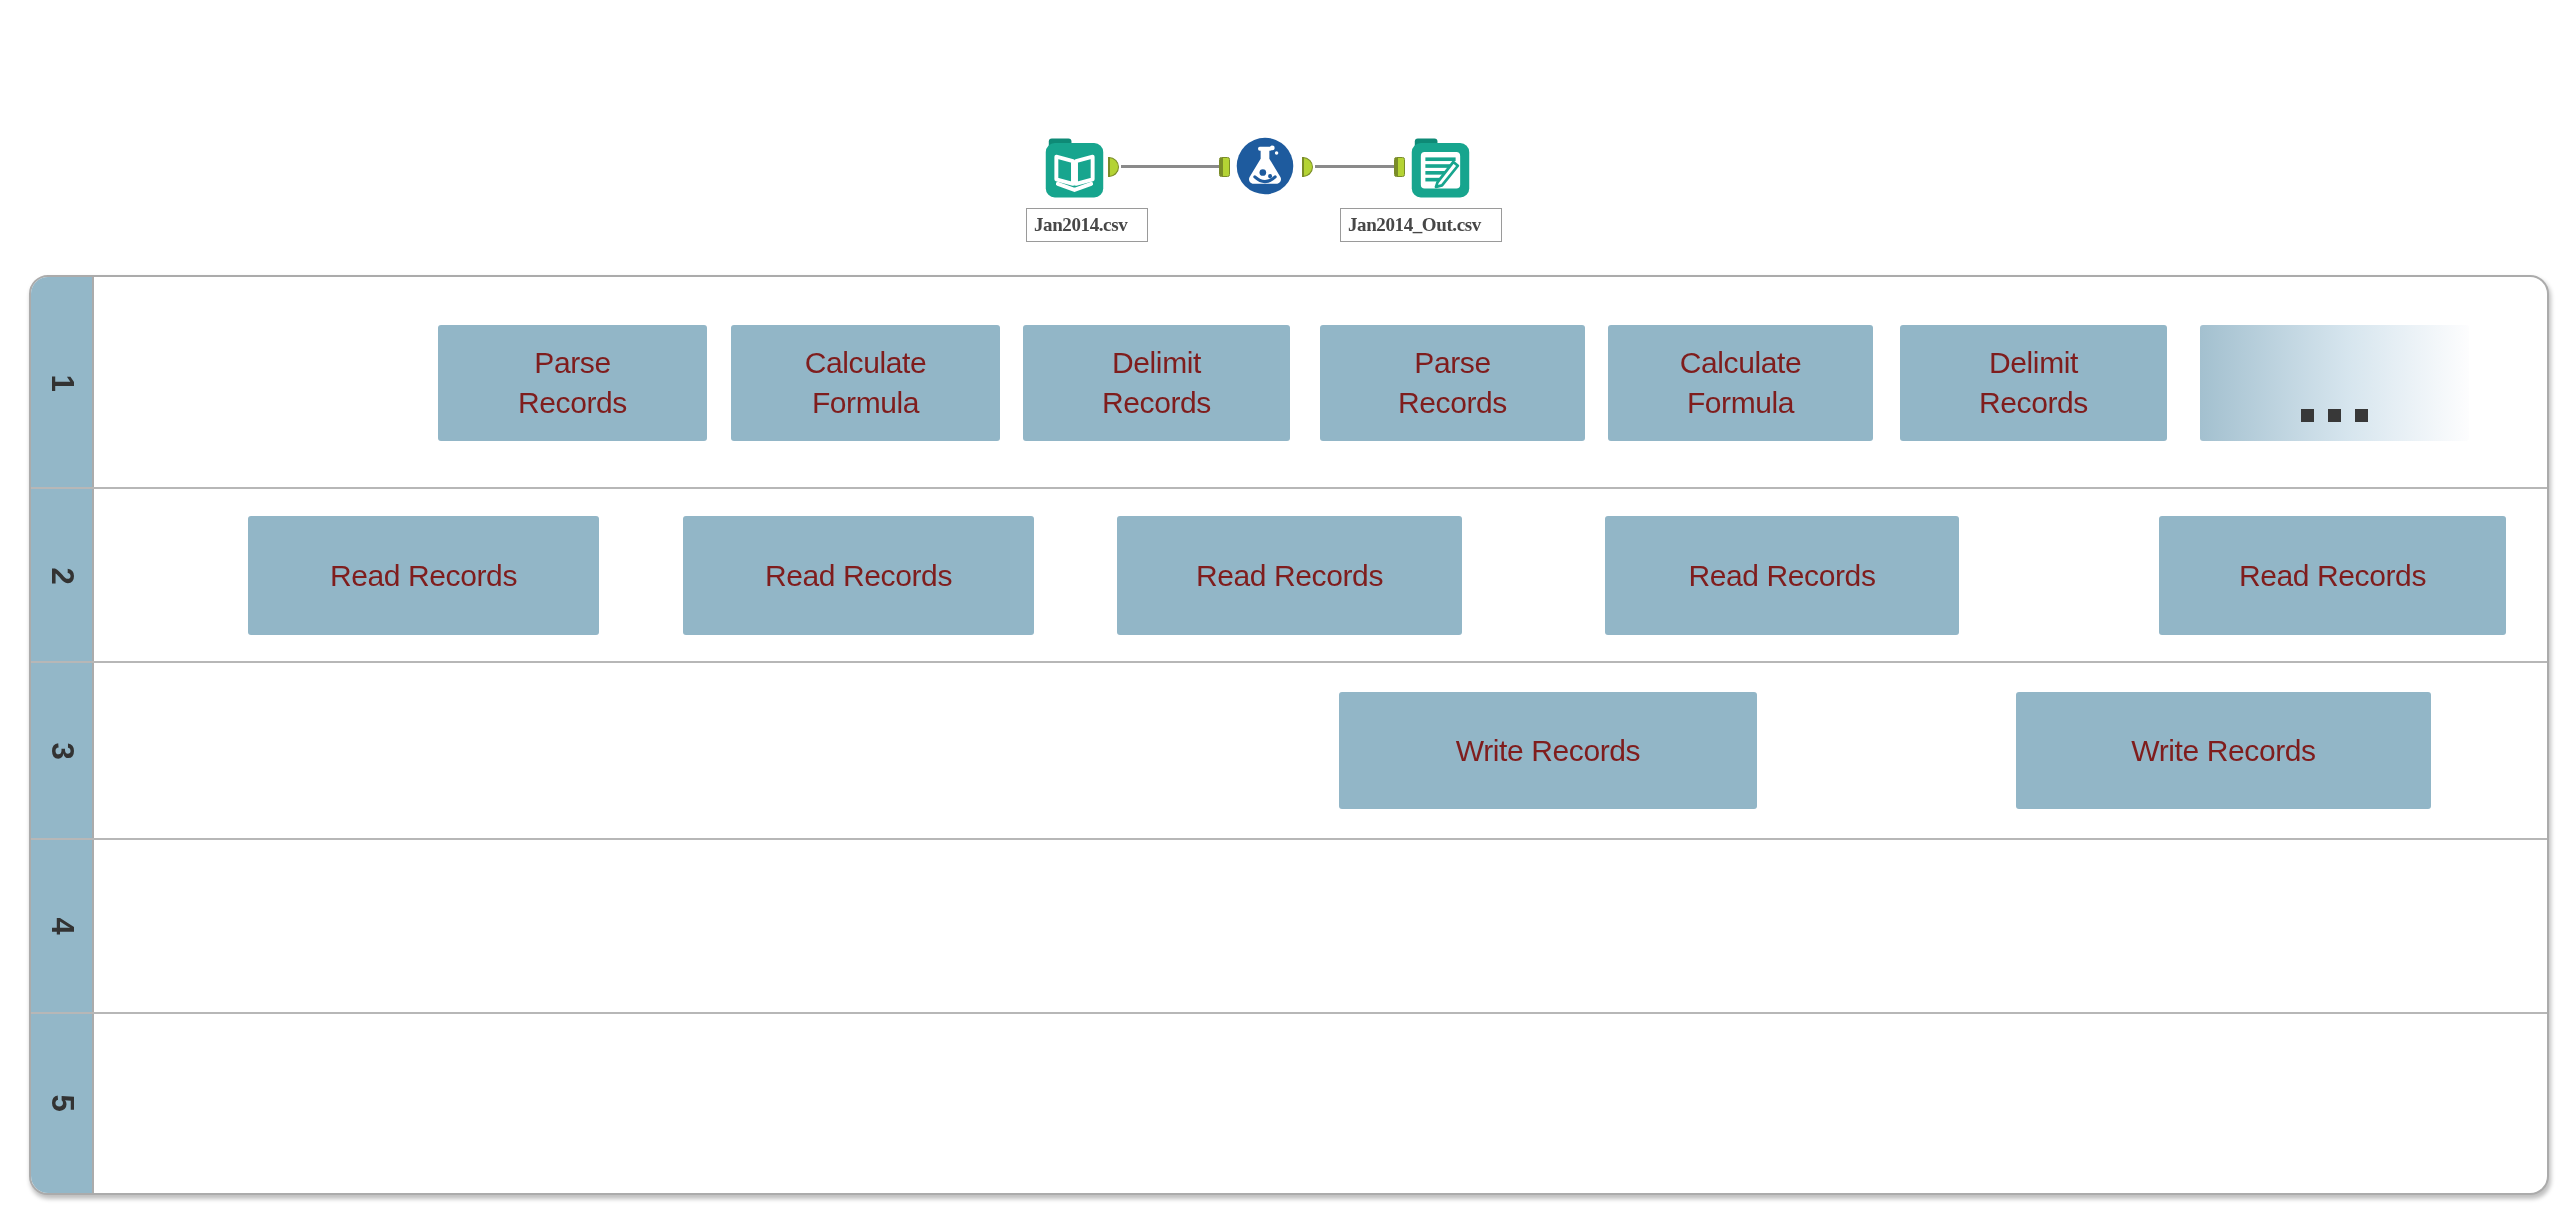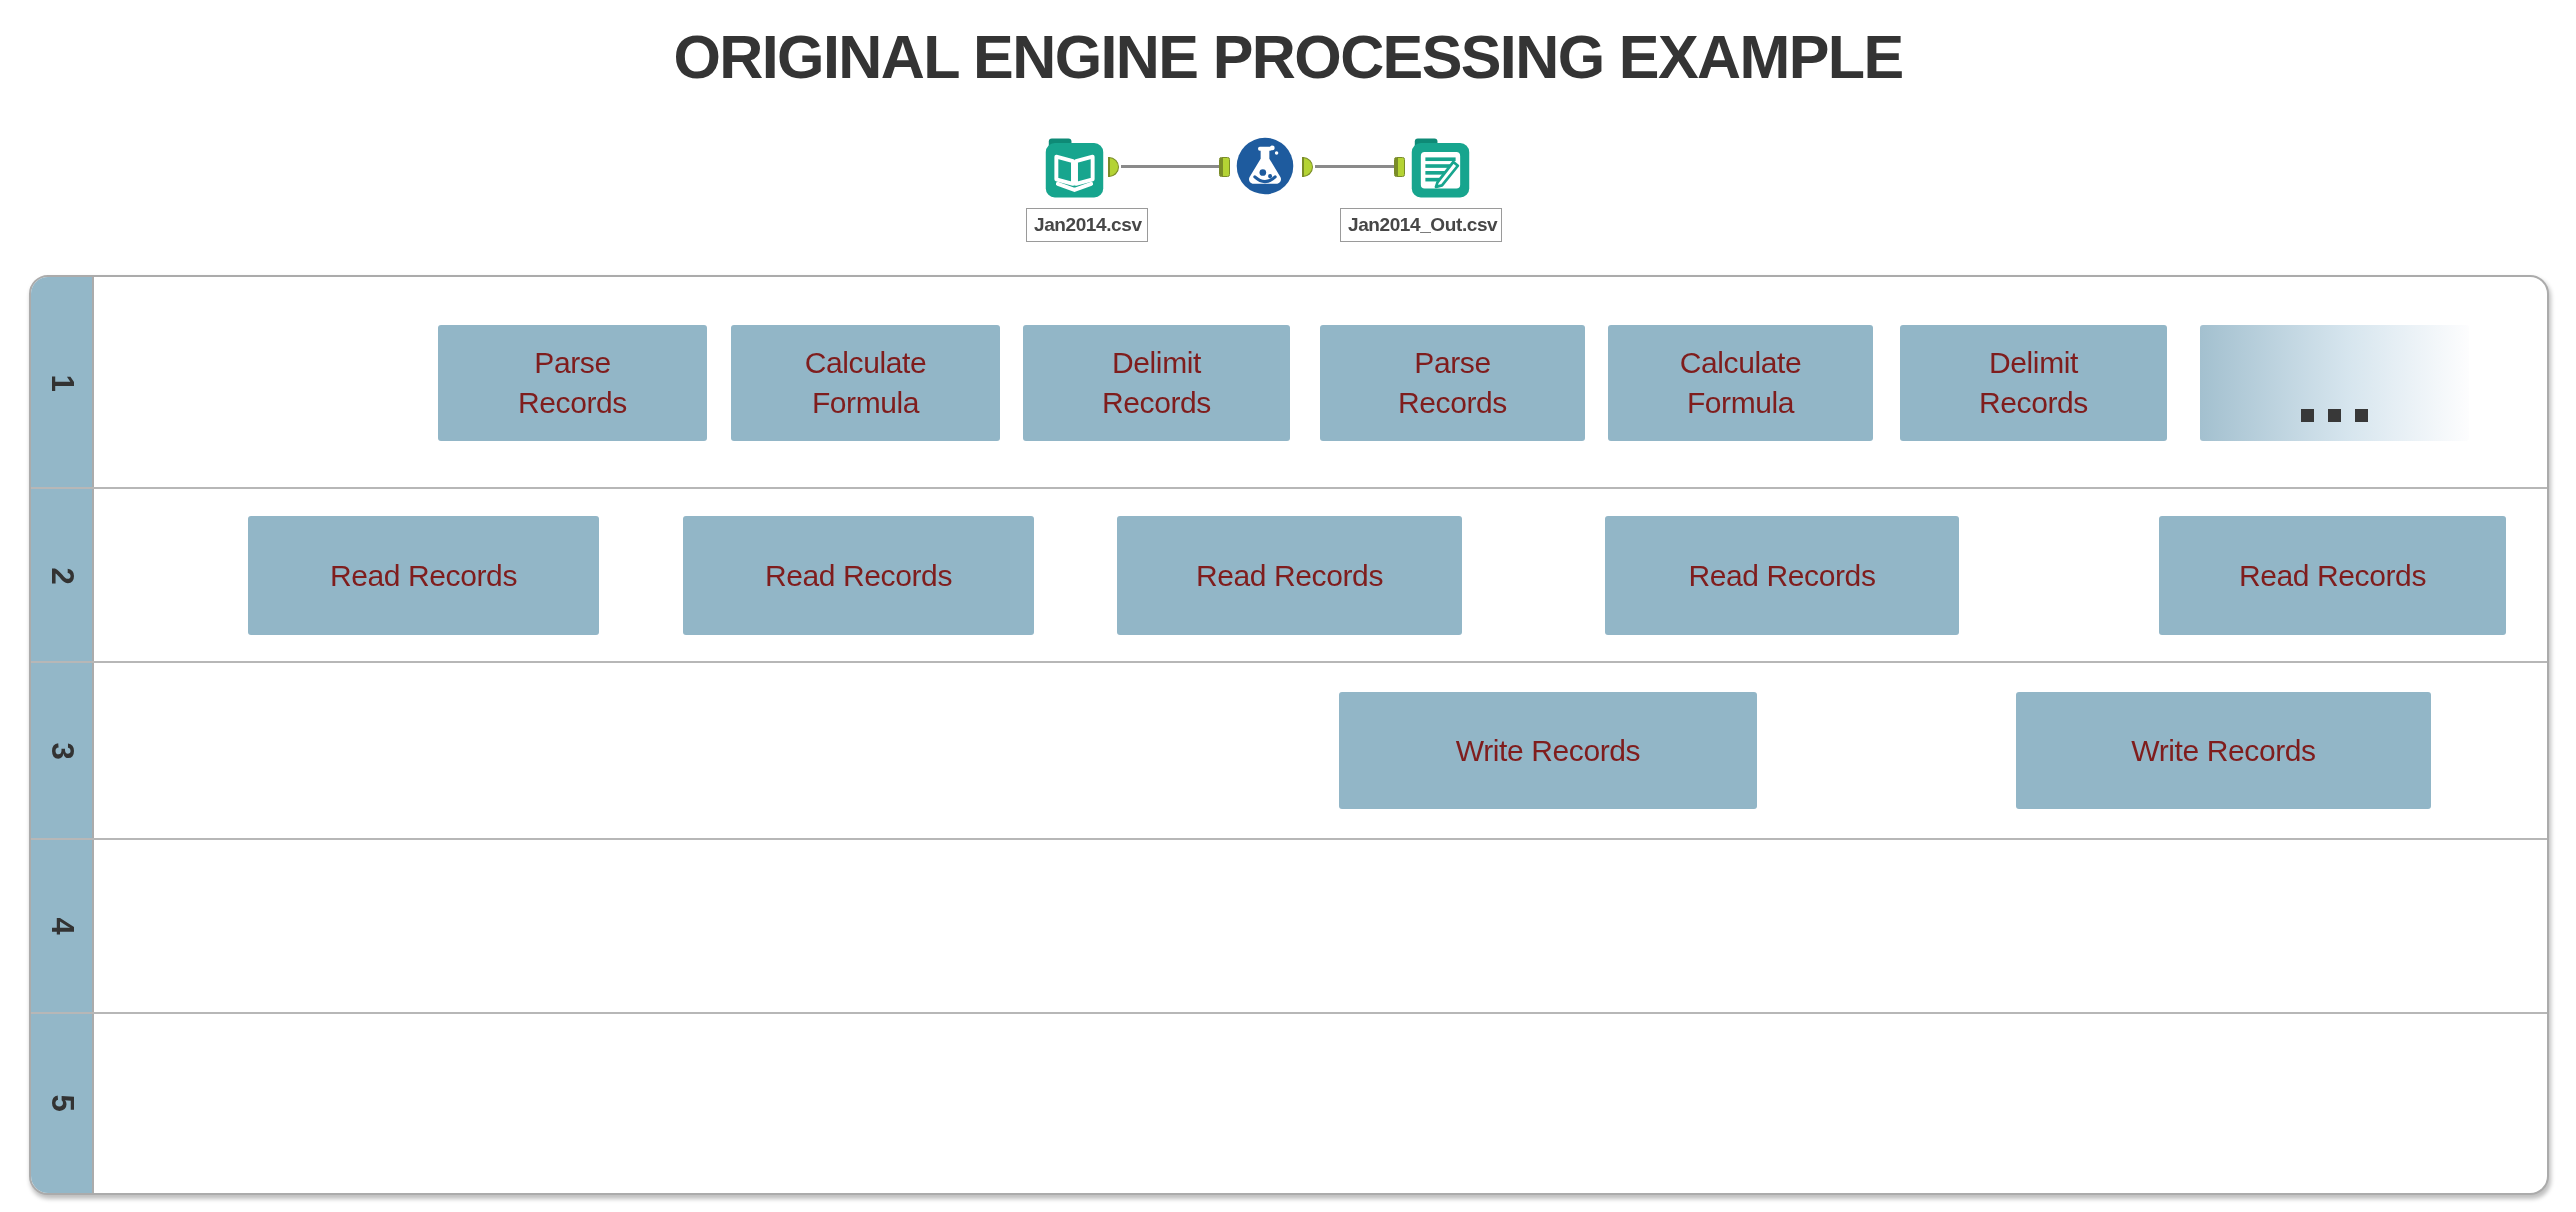--- a/index.html
+++ b/index.html
@@ -18,21 +18,21 @@
   .tool-sq{width:61px;height:62px;}
   .tool-circle{width:58px;height:58px;}
   .wire{height:3.1px;background:#8a8a8a;top:165px;}
   .anchor-out{width:11px;height:20px;top:157px;background:#b4d334;
               border:1.6px solid #7a8c28;border-radius:0 11px 11px 0;border-left-width:2.3px;box-sizing:border-box;}
   .anchor-in{width:11px;height:20px;top:157px;box-sizing:border-box;
              background:linear-gradient(to right,#7a8c28 0 3.1px,#b4d334 3.1px);
              border:1.6px solid #7a8c28;border-radius:2.3px;}
   .file-label{height:34px;top:208px;background:#fff;border:1.6px solid #9a9a9a;
               box-sizing:border-box;display:flex;align-items:center;padding:0 7px;
-              font-size:19px;font-weight:700;letter-spacing:-0.4px;color:#474747;white-space:nowrap;}
+              font-size:19px;font-weight:700;letter-spacing:-0.4px;color:#474747;white-space:nowrap;font-family:Liberation Serif, serif;}
 
   
   .swim{position:absolute;left:29px;top:275px;width:2516px;height:916px;
         background:#fff;border:2.3px solid #ababab;border-radius:19px;
         overflow:hidden;box-sizing:content-box;
         box-shadow:1.6px 3.1px 4.7px rgba(0,0,0,0.25);}
   .lane-col{position:absolute;left:0;top:0;bottom:0;width:61px;background:#93b7c8;
             border-right:2.3px solid #ababab;}
   .sep{position:absolute;left:0;width:100%;height:2.3px;background:#b7b7b7;}
   .lane-num{position:absolute;left:0;width:61px;display:flex;align-items:center;
@@ -44,21 +44,20 @@
         color:#7f1d1d;white-space:pre-line;}
   .pbox.ellipsis{background:linear-gradient(to right,#a3c0cf 0%,#d6e5ee 55%,#fdfdfe 100%);}
   .dots{position:absolute;left:0;right:0;bottom:19px;display:flex;justify-content:center;gap:14px;}
   .dot{width:13.3px;height:13.3px;background:#383838;}
 </style>
 </head>
 <body>
 
 <div class="canvas">
 
-  <div class="title">ORIGINAL ENGINE PROCESSING EXAMPLE</div>
 
   <div class="wf">
 
     <svg class="tool-sq" style="left:1044px;top:137px;" viewBox="0 0 40 41">
       <rect x="3" y="1" width="15" height="9" rx="2" fill="#0e8a76"></rect>
       <rect x="1" y="4" width="38" height="36" rx="6" fill="#17a58e"></rect>
       <path d="M8 13 L19 16 V31 L8 28 Z" fill="none" stroke="#ffffff" stroke-width="2.6" stroke-linejoin="round"></path>
       <path d="M32 13 L21 16 V31 L32 28 Z" fill="none" stroke="#ffffff" stroke-width="2.6" stroke-linejoin="round"></path>
       <path d="M9 31 L20 35 L31 31" fill="none" stroke="#ffffff" stroke-width="2.6" stroke-linecap="round" stroke-linejoin="round"></path>
     </svg>

